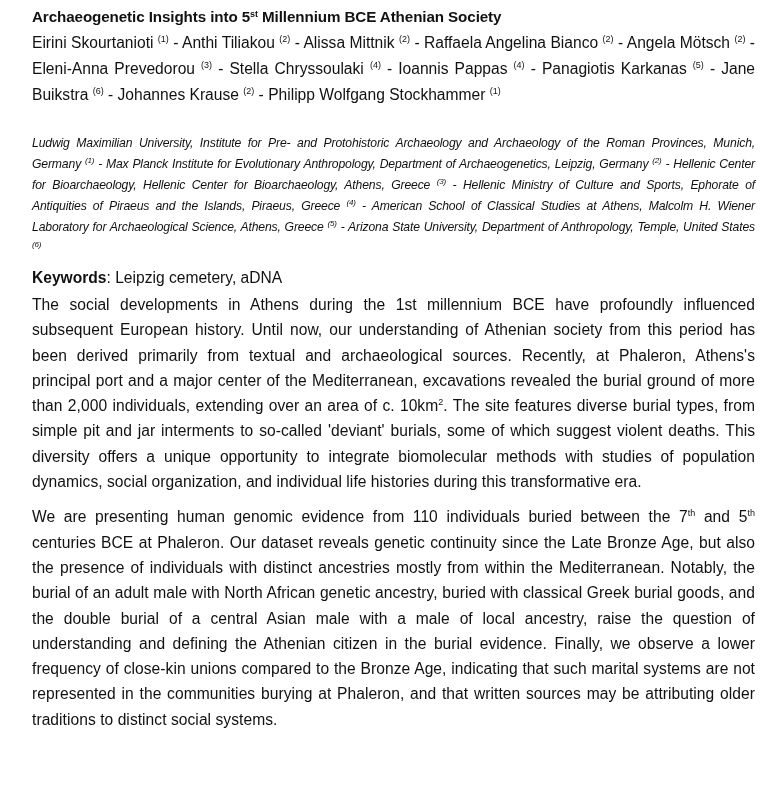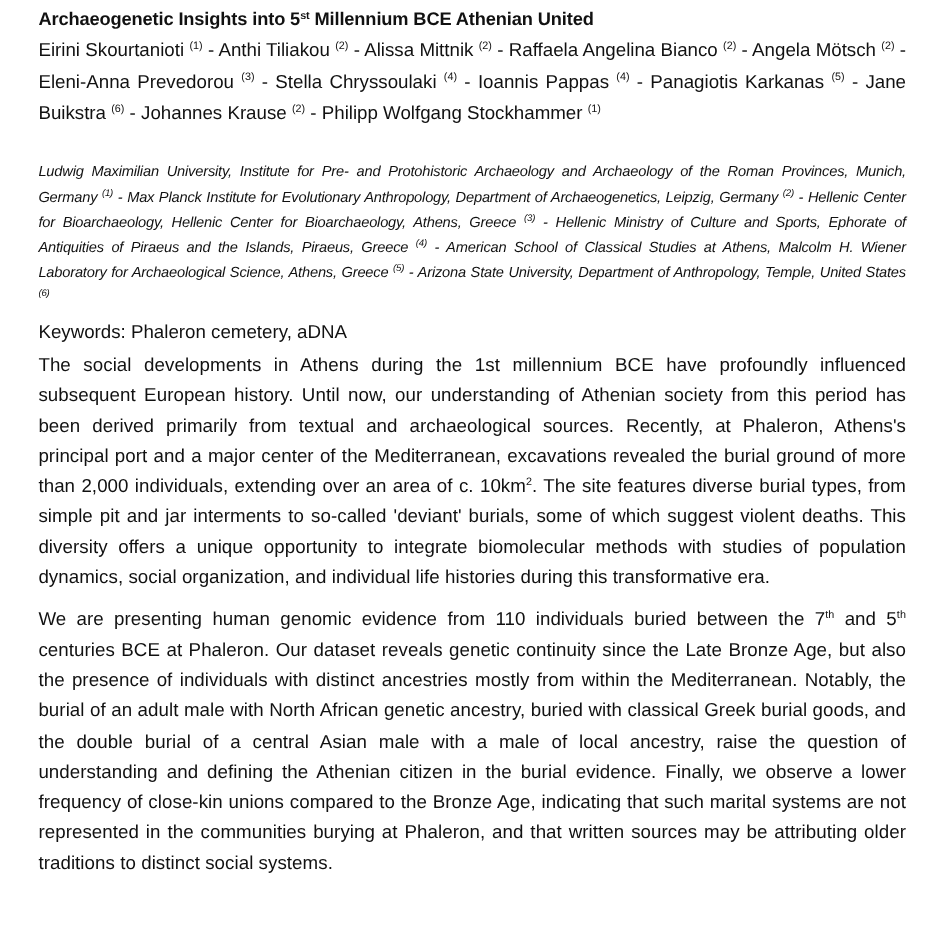--- a/index.html
+++ b/index.html
@@ -20,36 +20,36 @@
   }
   .authors .author-name { }
   .authors .presenter { text-underline-offset: 2px; }
   .authors sup { font-size: 9px; vertical-align: 6px; line-height: 0; }
   .affiliations {
     font-style: italic; font-size: 12.2px; line-height: 21px; margin-top: 25px;
     text-align: justify; text-align-last: left; letter-spacing: -0.15px;
   }
   .affiliations sup { font-size: 8px; vertical-align: 5px; line-height: 0; font-style: italic; }
   .keywords { font-size: 15.6px; line-height: 22px; margin-top: 8px; }
-  .keywords b { font-weight: normal; }
+  .keywords b { font-weight: bold; }
   .para {
     font-size: 15.6px; line-height: 25.3px; margin-top: 3px;
     text-align: justify; text-align-last: left; letter-spacing: 0.05px;
   }
   .para sup { font-size: 9px; vertical-align: 6px; line-height: 0; }
   .para2 { margin-top: 10px; }
 </style>
 </head>
 <body>
 
 <div class="page">
-  <h1 class="title"><span>Archaeogenetic Insights into 5</span><sup>st</sup><span> Millennium BCE Athenian United</span></h1>
+  <h1 class="title"><span>Archaeogenetic Insights into 5</span><sup>st</sup><span> Millennium BCE Athenian Society</span></h1>
 
   <div class="authors" id="authors"><span class="author-name presenter">Eirini Skourtanioti</span> <sup>(1)</sup><span> - </span><span class="author-name">Anthi Tiliakou</span> <sup>(2)</sup><span> - </span><span class="author-name">Alissa Mittnik</span> <sup>(2)</sup><span> - </span><span class="author-name">Raffaela Angelina Bianco</span> <sup>(2)</sup><span> - </span><span class="author-name">Angela Mötsch</span> <sup>(2)</sup><span> - </span><span class="author-name">Eleni-Anna Prevedorou</span> <sup>(3)</sup><span> - </span><span class="author-name">Stella Chryssoulaki</span> <sup>(4)</sup><span> - </span><span class="author-name">Ioannis Pappas</span> <sup>(4)</sup><span> - </span><span class="author-name">Panagiotis Karkanas</span> <sup>(5)</sup><span> - </span><span class="author-name">Jane Buikstra</span> <sup>(6)</sup><span> - </span><span class="author-name">Johannes Krause</span> <sup>(2)</sup><span> - </span><span class="author-name">Philipp Wolfgang Stockhammer</span> <sup>(1)</sup></div>
 
   <div class="affiliations" id="affs"><span>Ludwig Maximilian University, Institute for Pre- and Protohistoric Archaeology and Archaeology of the Roman Provinces, Munich, Germany</span> <sup>(1)</sup><span> - </span><span>Max Planck Institute for Evolutionary Anthropology, Department of Archaeogenetics, Leipzig, Germany</span> <sup>(2)</sup><span> - </span><span>Hellenic Center for Bioarchaeology, Hellenic Center for Bioarchaeology, Athens, Greece</span> <sup>(3)</sup><span> - </span><span>Hellenic Ministry of Culture and Sports, Ephorate of Antiquities of Piraeus and the Islands, Piraeus, Greece</span> <sup>(4)</sup><span> - </span><span>American School of Classical Studies at Athens, Malcolm H. Wiener Laboratory for Archaeological Science, Athens, Greece</span> <sup>(5)</sup><span> - </span><span>Arizona State University, Department of Anthropology, Temple, United States</span> <sup>(6)</sup></div>
 
-  <div class="keywords"><b>Keywords</b><span>: Phaleron cemetery, aDNA</span></div>
+  <div class="keywords"><b>Keywords</b><span>: Leipzig cemetery, aDNA</span></div>
 
   <p class="para" style="margin-bottom:0"><span>The social developments in Athens during the 1st millennium BCE have profoundly influenced subsequent European history. Until now, our understanding of Athenian society from this period has been derived primarily from textual and archaeological sources. Recently, at Phaleron, Athens's principal port and a major center of the Mediterranean, excavations revealed the burial ground of more than 2,000 individuals, extending over an area of c. 10km</span><sup>2</sup><span>. The site features diverse burial types, from simple pit and jar interments to so-called 'deviant' burials, some of which suggest violent deaths. This diversity offers a unique opportunity to integrate biomolecular methods with studies of population dynamics, social organization, and individual life histories during this transformative era.</span></p>
 
   <p class="para para2" style="margin-bottom:0"><span>We are presenting human genomic evidence from 110 individuals buried between the 7</span><sup>th</sup><span> and </span><span>5</span><sup>th</sup><span> centuries BCE at Phaleron. Our dataset reveals genetic continuity since the Late Bronze Age, but also the presence of individuals with distinct ancestries mostly from within the Mediterranean. Notably, the burial of an adult male with North African genetic ancestry, buried with classical Greek burial goods, and the double burial of a central Asian male with a male of local ancestry, raise the question of understanding and defining the Athenian citizen in the burial evidence. Finally, we observe a lower frequency of close-kin unions compared to the Bronze Age, indicating that such marital systems are not represented in the communities burying at Phaleron, and that written sources may be attributing older traditions to distinct social systems.</span></p>
 </div>
 
 </body></html>

